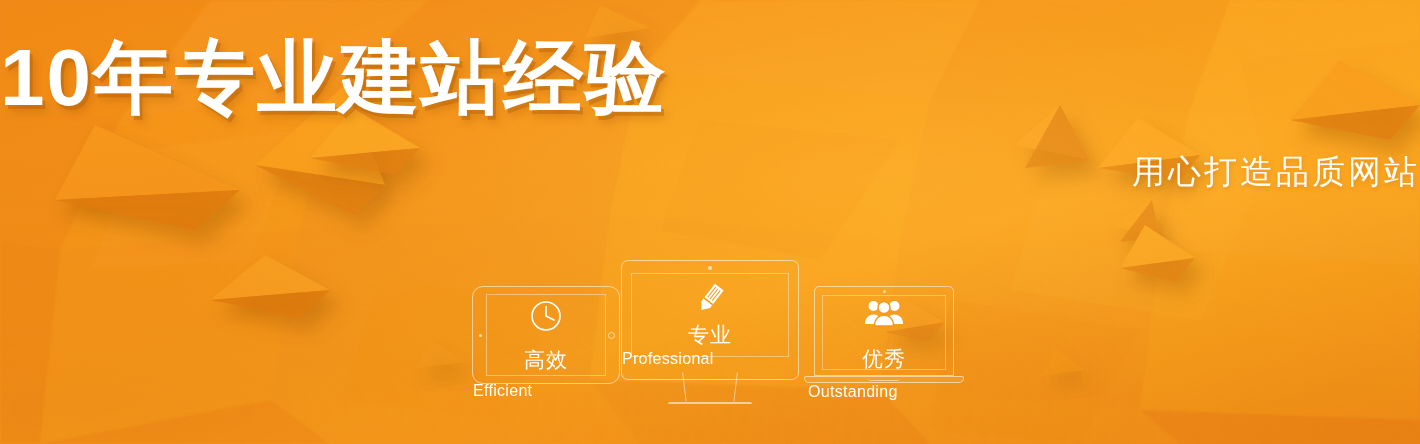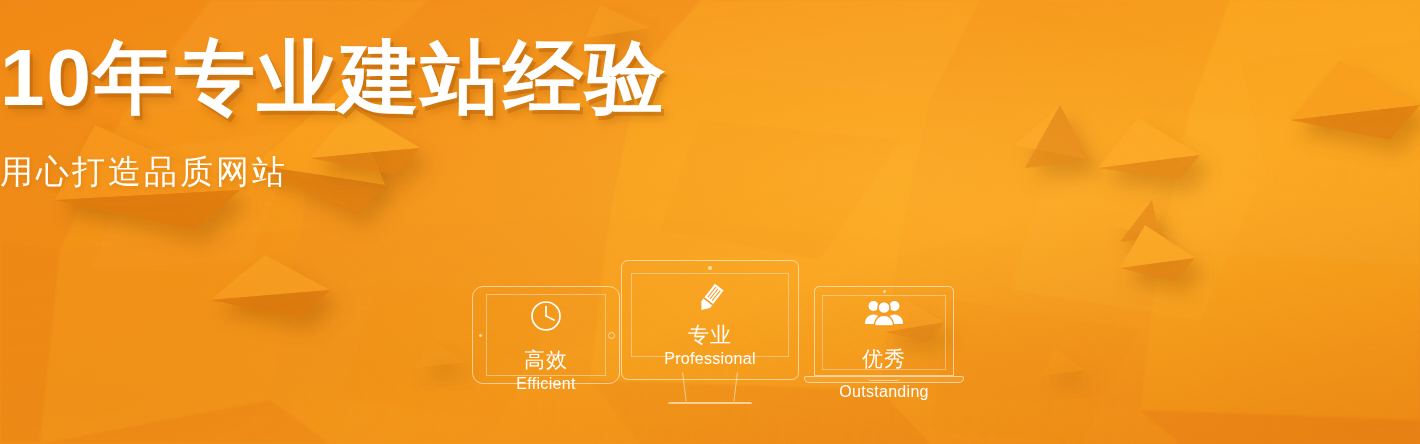--- a/index.html
+++ b/index.html
@@ -57,21 +57,21 @@
        3px 4px 0 rgba(176,92,8,0.40),
        5px 7px 9px rgba(150,75,5,0.28);
     white-space: nowrap;
   }
 
   .sub-cn {
     position: absolute;
     top: 155px;
     left: 0;
     width: 100%;
-    text-align: left;
+    text-align: right;
     font-size: 33px;
     line-height: 1;
     font-weight: 400;
     letter-spacing: 3px;
     color: #fffdf8;
     text-shadow: 1px 2px 4px rgba(160,80,8,0.25);
     white-space: nowrap;
   }
 
   .sub-en {
@@ -105,21 +105,20 @@
     line-height: 1.05;
     color: #ffffff;
     text-align: center;
     letter-spacing: 1px;
     white-space: nowrap;
   }
   .dev-label-en {
     font-size: 16px;
     line-height: 1.2;
     color: #ffffff;
-    text-align: center;
     letter-spacing: 0.3px;
     white-space: nowrap;
   }
   .glyph { display: block; margin: 0 auto; }
 
   
   .tablet {
     left: 472px;
     top: 36px;
     width: 148px;
@@ -383,21 +382,21 @@
         <div class="tablet-cam"></div>
         <div class="tablet-home"></div>
         <div class="tablet-screen"></div>
         <div class="tablet-inner">
           <svg class="glyph" width="34" height="34" viewBox="0 0 34 34">
             <circle cx="17" cy="17" r="14" fill="none" stroke="#ffffff" stroke-width="1.7"></circle>
             <line x1="17" y1="17" x2="17" y2="7.5" stroke="#ffffff" stroke-width="1.7" stroke-linecap="round"></line>
             <line x1="17" y1="17" x2="25" y2="21" stroke="#ffffff" stroke-width="1.7" stroke-linecap="round"></line>
           </svg>
           <div class="dev-label-cn" style="margin-top:16px;">高效</div>
-          <div class="dev-label-en" style="margin-top:3px;">Efficient</div>
+          <div class="dev-label-en" style="margin-top:10px;">Efficient</div>
         </div>
       </div>
 
       <div class="device monitor">
         <div class="monitor-cam"></div>
         <div class="monitor-screen"></div>
         <div class="monitor-inner">
           <svg class="glyph" width="40" height="40" viewBox="0 0 40 40">
             <g transform="rotate(38 20 20)">
               <path d="M14.5 5 h11 v22 l-5.5 7 l-5.5 -7 z" fill="#ffffff"></path>

